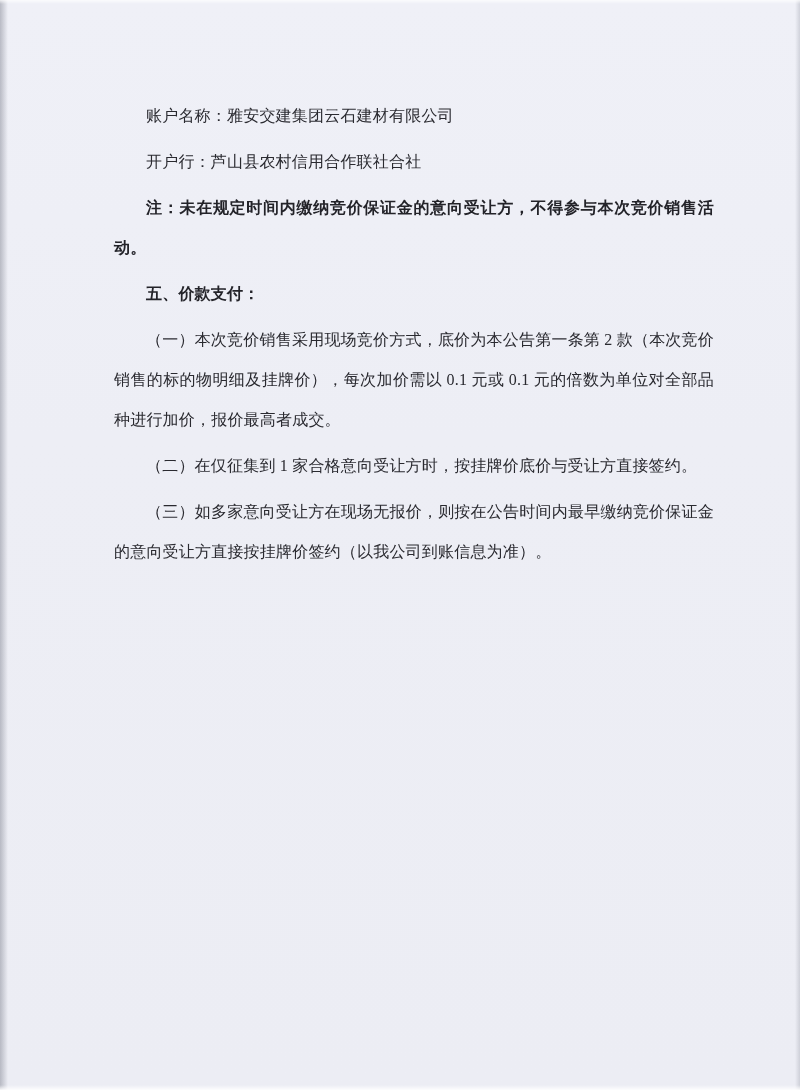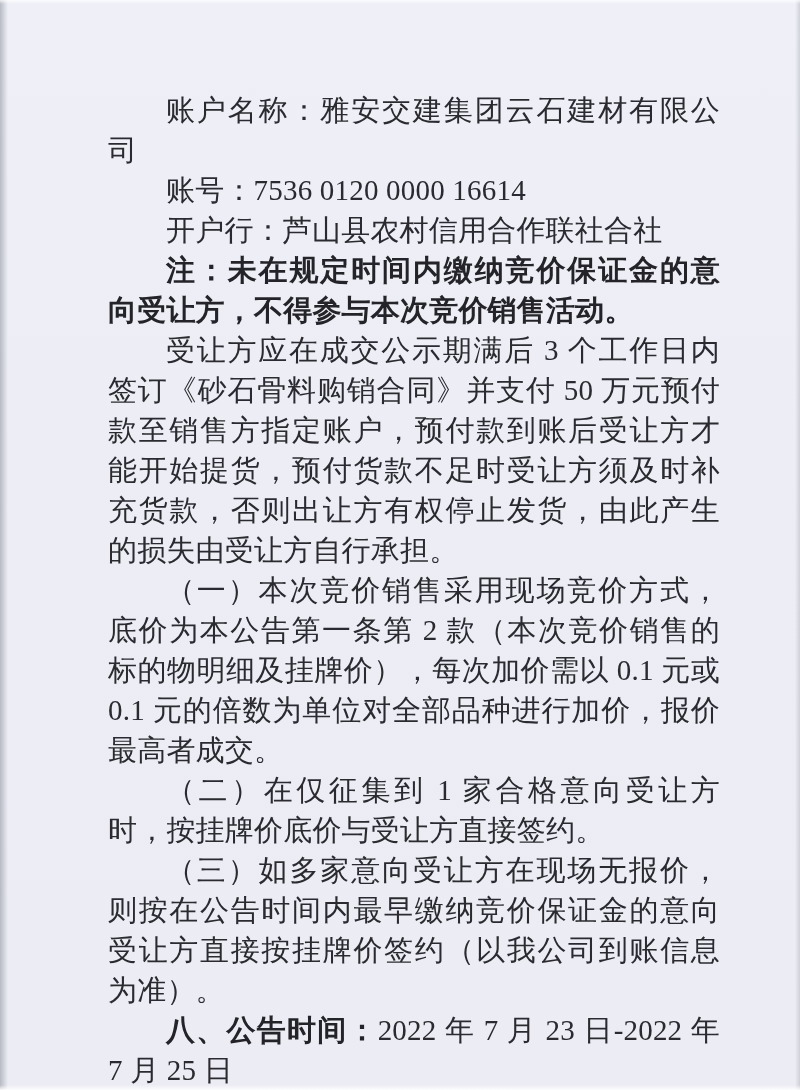--- a/index.html
+++ b/index.html
@@ -45,22 +45,22 @@
     width: 100%; height: 4px;
     background: linear-gradient(180deg, rgba(255,255,255,0.75), rgba(255,255,255,0.0));
   }
   .content {
     position: absolute;
     left: 108px;
     top: 90px;
     width: 612px;
   }
   .para {
-    margin: 0;
-    font-size: 29px;
+    margin: 6px;
+    font-size: 16px;
     line-height: 40px;
     text-align: justify;
     letter-spacing: 0.2px;
     color: #2a2a30;
   }
   .para.indent {
     text-indent: 2em;
   }
   .seg.bold {
     font-weight: bold;
@@ -70,22 +70,20 @@
 </head>
 <body>
 
 <div class="page">
   <div class="scan-edge-left"></div>
   <div class="scan-edge-right"></div>
   <div class="scan-edge-top"></div>
   <div class="scan-edge-bottom"></div>
   <div class="content" id="content">
       <p class="para indent"><span class="seg">账户名称：雅安交建集团云石建材有限公司</span></p>
-      <p class="para indent"><span class="seg">账号：7536 0120 0000 16614</span></p>
       <p class="para indent"><span class="seg">开户行：芦山县农村信用合作联社合社</span></p>
       <p class="para indent"><span class="seg bold">注：未在规定时间内缴纳竞价保证金的意向受让方，不得参与本次竞价销售活动。</span></p>
-      <p class="para indent"><span class="seg">受让方应在成交公示期满后 3 个工作日内签订《砂石骨料购销合同》并支付 50 万元预付款至销售方指定账户，预付款到账后受让方才能开始提货，预付货款不足时受让方须及时补充货款，否则出让方有权停止发货，由此产生的损失由受让方自行承担。</span></p>
+      <p class="para indent"><span class="seg bold">五、价款支付：</span></p>
       <p class="para indent"><span class="seg">（一）本次竞价销售采用现场竞价方式，底价为本公告第一条第 2 款（本次竞价销售的标的物明细及挂牌价），每次加价需以 0.1 元或 0.1 元的倍数为单位对全部品种进行加价，报价最高者成交。</span></p>
       <p class="para indent"><span class="seg">（二）在仅征集到 1 家合格意向受让方时，按挂牌价底价与受让方直接签约。</span></p>
       <p class="para indent"><span class="seg">（三）如多家意向受让方在现场无报价，则按在公告时间内最早缴纳竞价保证金的意向受让方直接按挂牌价签约（以我公司到账信息为准）。</span></p>
-      <p class="para indent"><span class="seg bold">八、公告时间：</span><span class="seg">2022 年 7 月 23 日-2022 年 7 月 25 日</span></p>
     </div>
 </div>
 
 </body></html>

